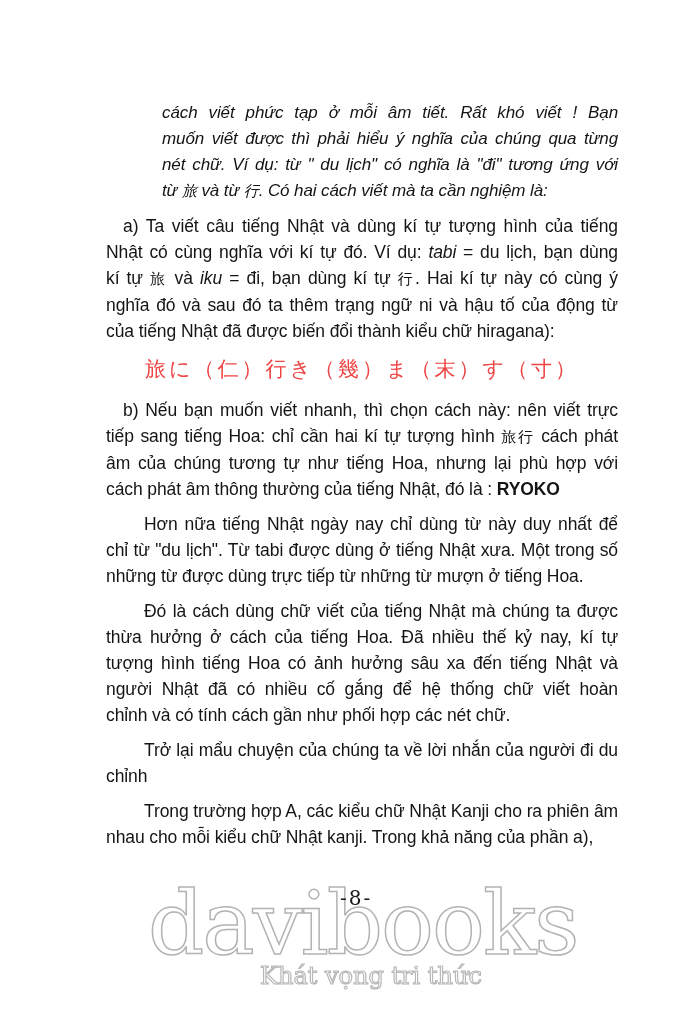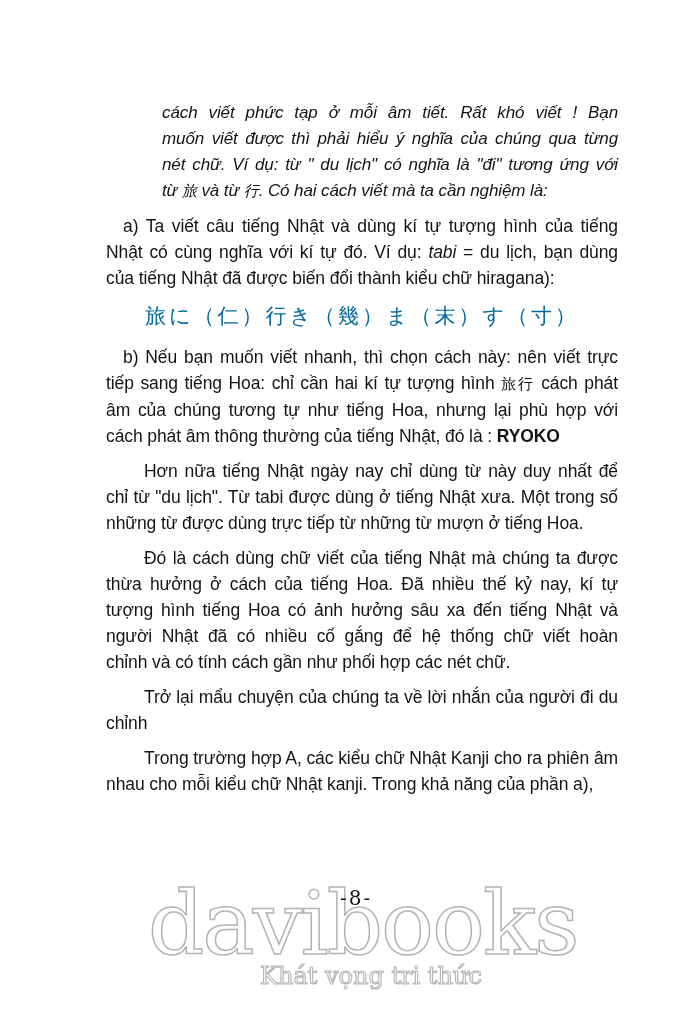--- a/index.html
+++ b/index.html
@@ -20,21 +20,21 @@
   .para.hang .line{font-style:italic;font-size:17px;}
   .para.hang .line.first{text-indent:-20px;}
   .para.ind-sm .line.first{text-indent:17px;}
   .para.ind-lg .line.first{text-indent:38px;}
   .bd{font-weight:bold;}
   .it{font-style:italic;}
   .bdit{font-weight:bold;font-style:italic;}
   .kj{font-family:"DejaVu Sans", sans-serif;font-size:15px;}
   .kanji-row{
     text-align:center;font-size:21px;line-height:32px;letter-spacing:3px;
-    margin:5px 0 12px 0;font-family:"DejaVu Sans", sans-serif;color:#0369a1;
+    margin:5px 0 12px 0;font-family:"DejaVu Sans", sans-serif;color:#ef4444;
   }
   .pagenum{
     position:absolute;left:340px;top:886px;width:80px;
     font-family:"DejaVu Serif", serif;font-size:20px;letter-spacing:2px;
     color:#1a1a1a;z-index:3;text-align:left;
   }
   .wm{position:absolute;left:0;top:0;width:700px;height:900px;z-index:2;pointer-events:none;}
   .wm-title{
     position:absolute;left:148px;top:880px;
     font-family:"DejaVu Serif", serif;font-size:88px;line-height:1;
@@ -56,20 +56,22 @@
     <div class="para hang">
         <div class="line"><span class="it">cách viết phức tạp ở mỗi âm tiết. Rất khó viết ! Bạn</span></div>
         <div class="line"><span class="it">muốn viết được thì phải hiểu ý nghĩa của chúng qua từng</span></div>
         <div class="line"><span class="it">nét chữ. Ví dụ: từ " du lịch" có nghĩa là "đi" tương ứng với</span></div>
         <div class="line last"><span class="it">từ </span><span class="kj">旅</span><span class="it"> và từ </span><span class="kj">行</span><span class="it">. Có hai cách viết mà ta cần nghiệm là:</span></div>
       </div>
 
     <div class="para ind-sm">
         <div class="line first"><span>a) Ta viết câu tiếng Nhật và dùng kí tự tượng hình của tiếng</span></div>
         <div class="line"><span>Nhật có cùng nghĩa với kí tự đó. Ví dụ: </span><span class="it">tabi</span><span> = du lịch, bạn dùng</span></div>
+        <div class="line"><span>kí tự </span><span class="kj">旅</span><span> và </span><span class="it">iku</span><span> = đi, bạn dùng kí tự </span><span class="kj">行</span><span>. Hai kí tự này có cùng ý</span></div>
+        <div class="line"><span>nghĩa đó và sau đó ta thêm trạng ngữ ni và hậu tố của động từ</span></div>
         <div class="line last"><span>của tiếng Nhật đã được biến đổi thành kiểu chữ hiragana):</span></div>
       </div>
 
     <div class="kanji-row">旅に（仁）行き（幾）ま（末）す（寸）</div>
 
     <div class="para ind-sm">
         <div class="line first"><span>b) Nếu bạn muốn viết nhanh, thì chọn cách này: nên viết trực</span></div>
         <div class="line"><span>tiếp sang tiếng Hoa: chỉ cần hai kí tự tượng hình </span><span class="kj">旅行</span><span> cách phát</span></div>
         <div class="line"><span>âm của chúng tương tự như tiếng Hoa, nhưng lại phù hợp với</span></div>
         <div class="line last"><span>cách phát âm thông thường của tiếng Nhật, đó là : </span><span class="bd">RYOKO</span></div>

